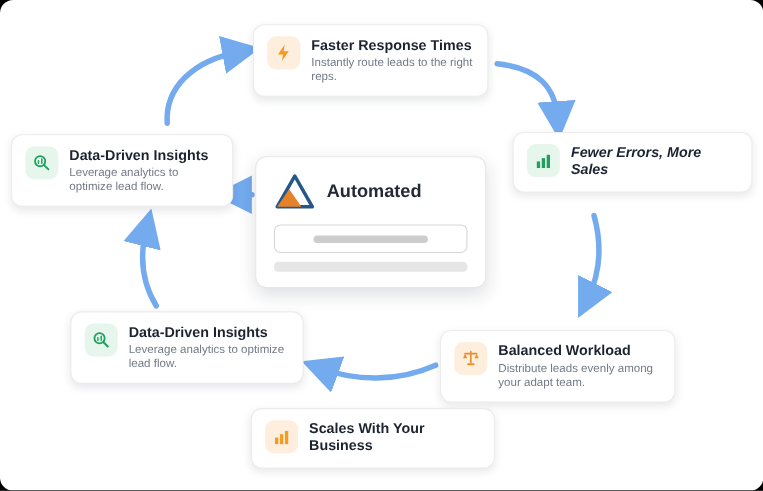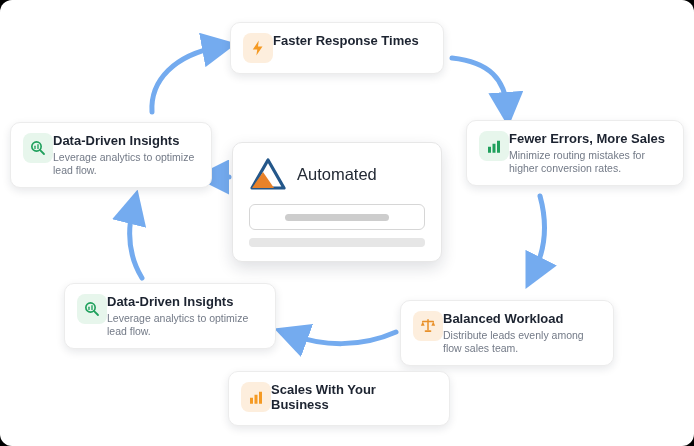--- a/index.html
+++ b/index.html
@@ -1,35 +1,35 @@
 <!DOCTYPE html>
 <html><head>
 <meta charset="utf-8">
 <style>
   html,body{margin:0;padding:0;background:#000;font-family:"Liberation Sans",sans-serif;}
   #canvas{position:relative;width:694px;height:446px;background:#ffffff;border-radius:12px;overflow:hidden;}
   #arrows{position:absolute;left:0;top:0;width:694px;height:446px;z-index:1;pointer-events:none;}
   .card{position:absolute;z-index:2;background:#fff;border:1px solid #ececec;border-radius:10px;
-        box-shadow:0 3px 8px rgba(20,30,50,.10);padding:10px 12px;display:flex;align-items:flex-start;box-sizing:border-box;}
+        box-shadow:0 3px 8px rgba(20,30,50,.10);padding:10px 12px;display:flex;gap:10px;align-items:flex-start;box-sizing:border-box;}
   .icon-box{flex:0 0 30px;width:30px;height:30px;border-radius:8px;display:flex;align-items:center;justify-content:center;}
   .ib-orange{background:#fdeedd;}
   .ib-green{background:#e7f6ec;}
   .card h3{margin:0 0 3px 0;font-size:13px;line-height:15px;color:#1c2330;font-weight:bold;}
   .card p{margin:0;font-size:10.5px;line-height:13px;color:#737a87;}
   .c-top{left:230px;top:22px;width:214px;}
   .c-left{left:10px;top:122px;width:202px;}
-  .c-right{left:466px;top:120px;width:218px;}
+  .c-right{left:466px;top:120px;width:218px;font-style:italic;}
   .c-bleft{left:64px;top:283px;width:212px;}
   .c-bright{left:400px;top:300px;width:214px;}
   .c-bcenter{left:228px;top:371px;width:222px;}
   .center-card{position:absolute;z-index:2;left:232px;top:142px;width:210px;height:120px;background:#fff;
         border:1px solid #e7e7e7;border-radius:10px;box-shadow:0 6px 16px rgba(20,30,50,.14);
         padding:14px 16px;box-sizing:border-box;}
   .logo-row{display:flex;align-items:center;gap:10px;}
-  .center-title{font-size:16.5px;line-height:20px;font-weight:400;color:#232a35;}
+  .center-title{font-size:16.5px;line-height:20px;font-weight:700;color:#232a35;}
   .skel-box{margin-top:13px;border:1px solid #d6d6d6;border-radius:6px;height:24px;
         display:flex;align-items:center;justify-content:center;}
   .skel-bar-inner{width:60%;height:7px;border-radius:4px;background:#cdcdcd;}
   .skel-bar-outer{margin-top:8px;height:9px;border-radius:4px;background:#e6e6e6;width:100%;}
 </style>
 </head>
 <body>
 
 <div id="canvas">
 
@@ -50,20 +50,21 @@
   </svg>
 
   <div class="card c-top">
     <div class="icon-box ib-orange">
       <svg width="18" height="18" viewBox="0 0 24 24">
           <path d="M13 2 L5 14 h6 l-1.2 8 L18 10 h-6 z" fill="#f59a23"></path>
         </svg>
     </div>
     <div>
       <h3>Faster Response Times</h3>
+      <p>Instantly route leads to the right reps.</p>
     </div>
   </div>
 
   <div class="card c-left">
     <div class="icon-box ib-green">
       <svg width="18" height="18" viewBox="0 0 24 24">
         <circle cx="10" cy="10" r="6.2" fill="none" stroke="#1fa05c" stroke-width="2.2"></circle>
         <line x1="14.8" y1="14.8" x2="20" y2="20" stroke="#1fa05c" stroke-width="2.4" stroke-linecap="round"></line>
         <line x1="8" y1="12.5" x2="8" y2="9.5" stroke="#1fa05c" stroke-width="1.8" stroke-linecap="round"></line>
         <line x1="12" y1="12.5" x2="12" y2="7.5" stroke="#1fa05c" stroke-width="1.8" stroke-linecap="round"></line>
@@ -78,21 +79,20 @@
   <div class="card c-right">
     <div class="icon-box ib-green">
       <svg width="18" height="18" viewBox="0 0 24 24">
         <rect x="4" y="13" width="4" height="8" fill="#1fa05c"></rect>
         <rect x="10" y="9" width="4" height="12" fill="#1fa05c"></rect>
         <rect x="16" y="5" width="4" height="16" fill="#1fa05c"></rect>
       </svg>
     </div>
     <div>
       <h3>Fewer Errors, More Sales</h3>
-      <p>Minimize routing mistakes for higher conversion rates.</p>
     </div>
   </div>
 
   <div class="center-card">
     <div class="logo-row">
       <svg width="38" height="34" viewBox="0 0 38 34">
         <polygon points="19,3 35,31 3,31" fill="none" stroke="#24578a" stroke-width="3.2" stroke-linejoin="round"></polygon>
         <polygon points="14,15 25,31 3,31" fill="#e8822a"></polygon>
       </svg>
       <div class="center-title">
@@ -125,21 +125,21 @@
       <svg width="18" height="18" viewBox="0 0 24 24">
         <line x1="12" y1="3.5" x2="12" y2="17" stroke="#e8902a" stroke-width="2" stroke-linecap="round"></line>
         <line x1="5" y1="6" x2="19" y2="6" stroke="#e8902a" stroke-width="2" stroke-linecap="round"></line>
         <path d="M5 6 L2.5 11.5 h5 Z" fill="#e8902a"></path>
         <path d="M19 6 L16.5 11.5 h5 Z" fill="#e8902a"></path>
         <rect x="7.5" y="17.5" width="9" height="2.6" rx="1.3" fill="#e8902a"></rect>
       </svg>
     </div>
     <div>
       <h3>Balanced Workload</h3>
-      <p>Distribute leads evenly among flow sales team.</p>
+      <p>Distribute leads evenly among your adapt team.</p>
     </div>
   </div>
 
   <div class="card c-bcenter">
     <div class="icon-box ib-orange">
       <svg width="18" height="18" viewBox="0 0 24 24">
         <rect x="4" y="13" width="4" height="8" fill="#f59a23"></rect>
         <rect x="10" y="9" width="4" height="12" fill="#f59a23"></rect>
         <rect x="16" y="5" width="4" height="16" fill="#f59a23"></rect>
       </svg>

